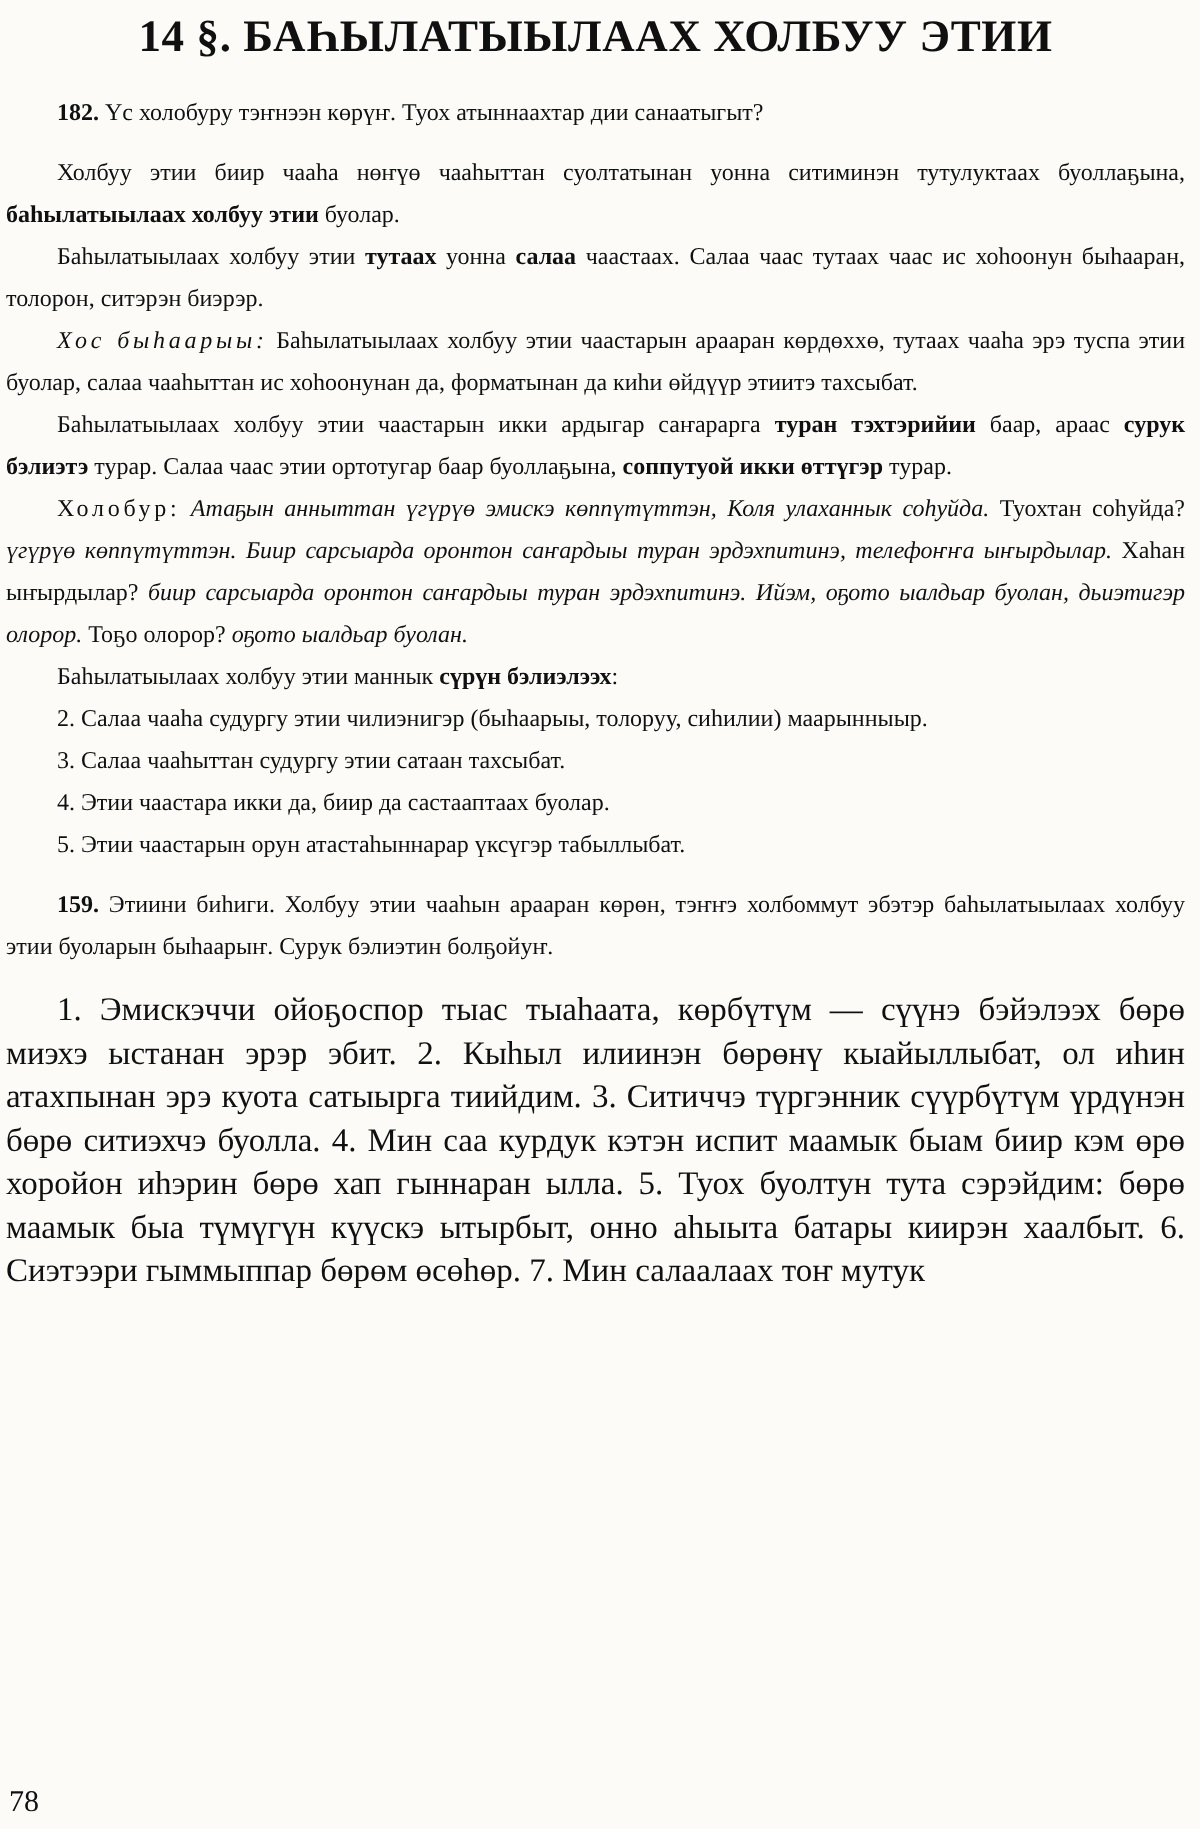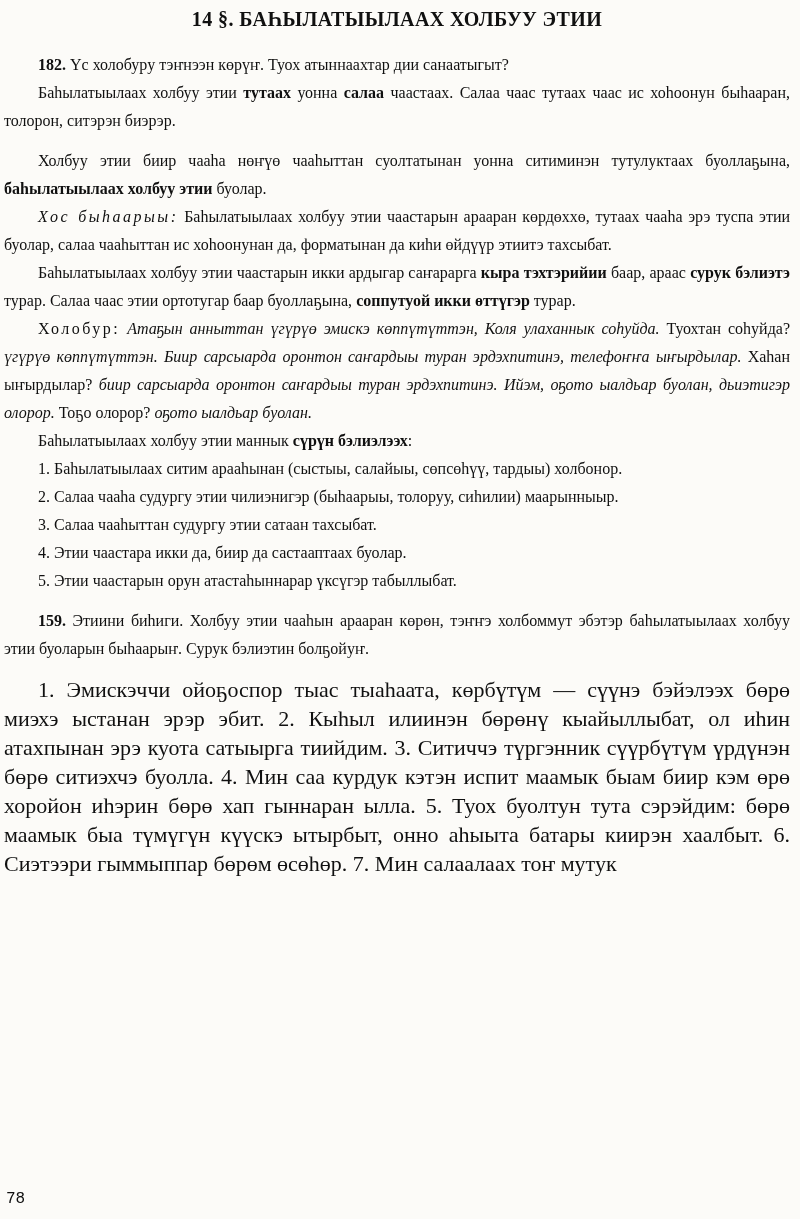--- a/index.html
+++ b/index.html
@@ -9,21 +9,21 @@
     background: #fcfbf8;
     color: #101010;
     font-family: "Liberation Serif", "DejaVu Serif", serif;
     position: relative;
     overflow: hidden;
   }
   .page-content {
     padding: 8px 10px 0 4px;
   }
   h1.title {
-    font-size: 20px;
+    font-size: 30px;
     font-weight: bold;
     text-align: center;
     margin: 0 0 20px 0;
     letter-spacing: 0.4px;
   }
   p.block {
     margin: 0;
     text-align: justify;
     text-indent: 34px;
     font-size: 16px;
@@ -34,37 +34,35 @@
     line-height: 29px;
   }
   p.block.gap { margin-top: 12px; }
   .b { font-weight: bold; }
   .i { font-style: italic; }
   .sp { letter-spacing: 2.5px; }
   .page-number {
     position: absolute;
     left: 6px;
     top: 1190px;
-    font-size: 16px;
-    font-family: Liberation Mono, monospace;
+    font-size: 20px;
   }
 </style>
 </head>
 <body>
 
 <div class="page-content">
     <h1 class="title"><span class="b">14 §. БАҺЫЛАТЫЫЛААХ ХОЛБУУ ЭТИИ</span></h1>
     <p class="block body"><span class="b">182.</span><span> Үс холобуру тэҥнээн көрүҥ. Туох атыннаахтар дии санаатыгыт?</span></p>
+    <p class="block body gap"><span>Холбуу этии биир чааһа нөҥүө чааһыттан суолтатынан уонна ситиминэн тутулуктаах буоллаҕына, </span><span class="b">баһылатыылаах холбуу этии</span><span> буолар.</span></p>
     <p class="block body"><span>Баһылатыылаах холбуу этии </span><span class="b">тутаах</span><span> уонна </span><span class="b">салаа</span><span> чаастаах. Салаа чаас тутаах чаас ис хоһоонун быһааран, толорон, ситэрэн биэрэр.</span></p>
-    <p class="block body gap"><span>Холбуу этии биир чааһа нөҥүө чааһыттан суолтатынан уонна ситиминэн тутулуктаах буоллаҕына, </span><span class="b">баһылатыылаах холбуу этии</span><span> буолар.</span></p>
     <p class="block body"><span class="i sp">Хос быһаарыы:</span><span> Баһылатыылаах холбуу этии чаастарын арааран көрдөххө, тутаах чааһа эрэ туспа этии буолар, салаа чааһыттан ис хоһоонунан да, форматынан да киһи өйдүүр этиитэ тахсыбат.</span></p>
-    <p class="block body"><span>Баһылатыылаах холбуу этии чаастарын икки ардыгар саҥарарга </span><span class="b">кыра тэхтэрийии</span><span> баар, араас </span><span class="b">сурук бэлиэтэ</span><span> турар. Салаа чаас этии ортотугар баар буоллаҕына, </span><span class="b">соппутуой икки өттүгэр</span><span> турар.</span></p>
+    <p class="block body"><span>Баһылатыылаах холбуу этии чаастарын икки ардыгар саҥарарга </span><span class="b">туран тэхтэрийии</span><span> баар, араас </span><span class="b">сурук бэлиэтэ</span><span> турар. Салаа чаас этии ортотугар баар буоллаҕына, </span><span class="b">соппутуой икки өттүгэр</span><span> турар.</span></p>
     <p class="block body"><span class="sp">Холобур:</span><span> </span><span class="i">Атаҕын анныттан үгүрүө эмискэ көппүтүттэн, Коля улаханнык соһуйда.</span><span> Туохтан соһуйда? </span><span class="i">үгүрүө көппүтүттэн. Биир сарсыарда оронтон саҥардыы туран эрдэхпитинэ, телефоҥҥа ыҥырдылар.</span><span> Хаһан ыҥырдылар? </span><span class="i">биир сарсыарда оронтон саҥардыы туран эрдэхпитинэ. Ийэм, оҕото ыалдьар буолан, дьиэтигэр олорор.</span><span> Тоҕо олорор? </span><span class="i">оҕото ыалдьар буолан.</span></p>
     <p class="block body"><span>Баһылатыылаах холбуу этии маннык </span><span class="b">сүрүн бэлиэлээх</span><span>:</span></p>
-    <p class="block body"><span>1. Баһылатыылаах ситим арааһынан (сыстыы, салайыы, сөпсөһүү, тардыы) холбонор.</span></p>
     <p class="block body"><span>2. Салаа чааһа судургу этии чилиэнигэр (быһаарыы, толоруу, сиһилии) маарынныыр.</span></p>
     <p class="block body"><span>3. Салаа чааһыттан судургу этии сатаан тахсыбат.</span></p>
     <p class="block body"><span>4. Этии чаастара икки да, биир да састааптаах буолар.</span></p>
     <p class="block body"><span>5. Этии чаастарын орун атастаһыннарар үксүгэр табыллыбат.</span></p>
     <p class="block body gap"><span class="b">159.</span><span> Этиини биһиги. Холбуу этии чааһын арааран көрөн, тэҥҥэ холбоммут эбэтэр баһылатыылаах холбуу этии буоларын быһаарыҥ. Сурук бэлиэтин болҕойуҥ.</span></p>
     <p class="block example gap"><span>1. Эмискэччи ойоҕоспор тыас тыаһаата, көрбүтүм — сүүнэ бэйэлээх бөрө миэхэ ыстанан эрэр эбит. 2. Кыһыл илиинэн бөрөнү кыайыллыбат, ол иһин атахпынан эрэ куота сатыырга тиийдим. 3. Ситиччэ түргэнник сүүрбүтүм үрдүнэн бөрө ситиэхчэ буолла. 4. Мин саа курдук кэтэн испит маамык быам биир кэм өрө хоройон иһэрин бөрө хап гыннаран ылла. 5. Туох буолтун тута сэрэйдим: бөрө маамык быа түмүгүн күүскэ ытырбыт, онно аһыыта батары киирэн хаалбыт. 6. Сиэтээри гыммыппар бөрөм өсөһөр. 7. Мин салаалаах тоҥ мутук</span></p>
   </div>
 
 <div class="page-number">78</div>
 

